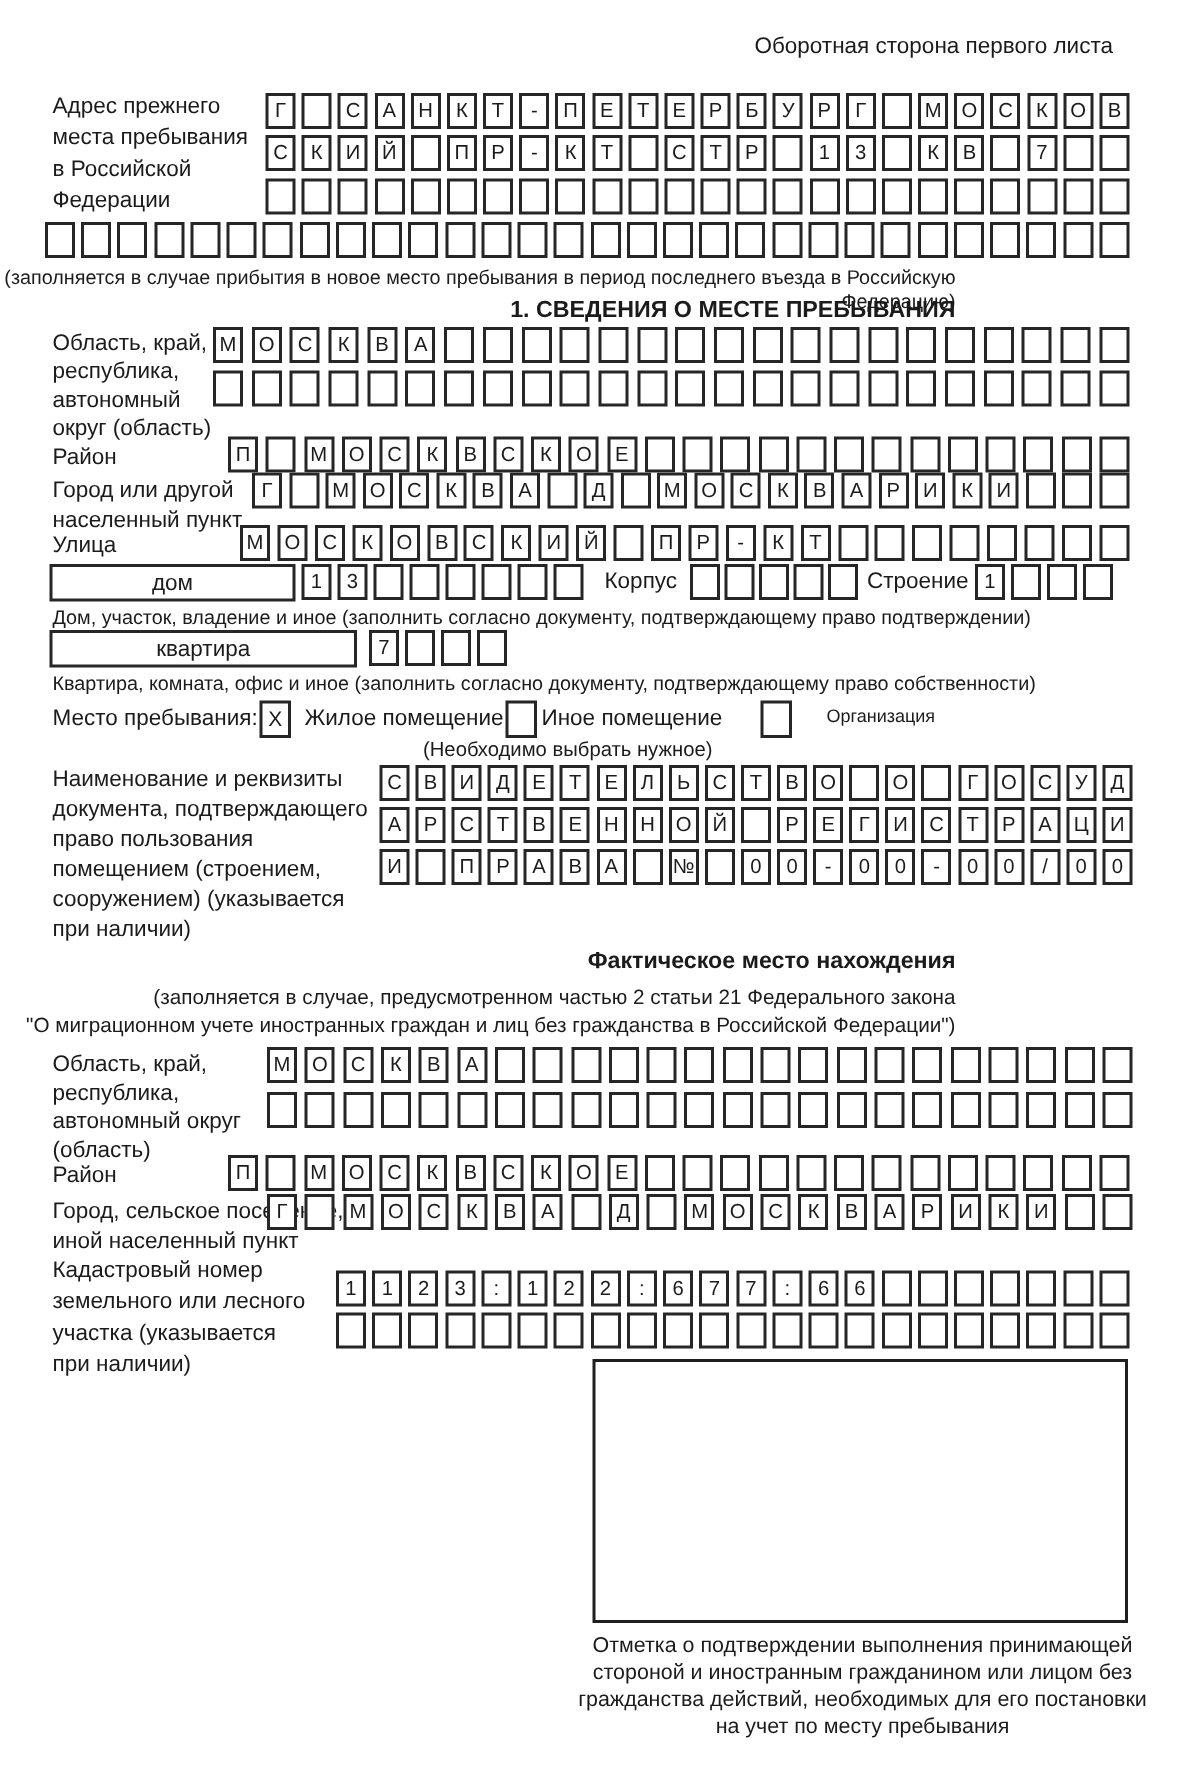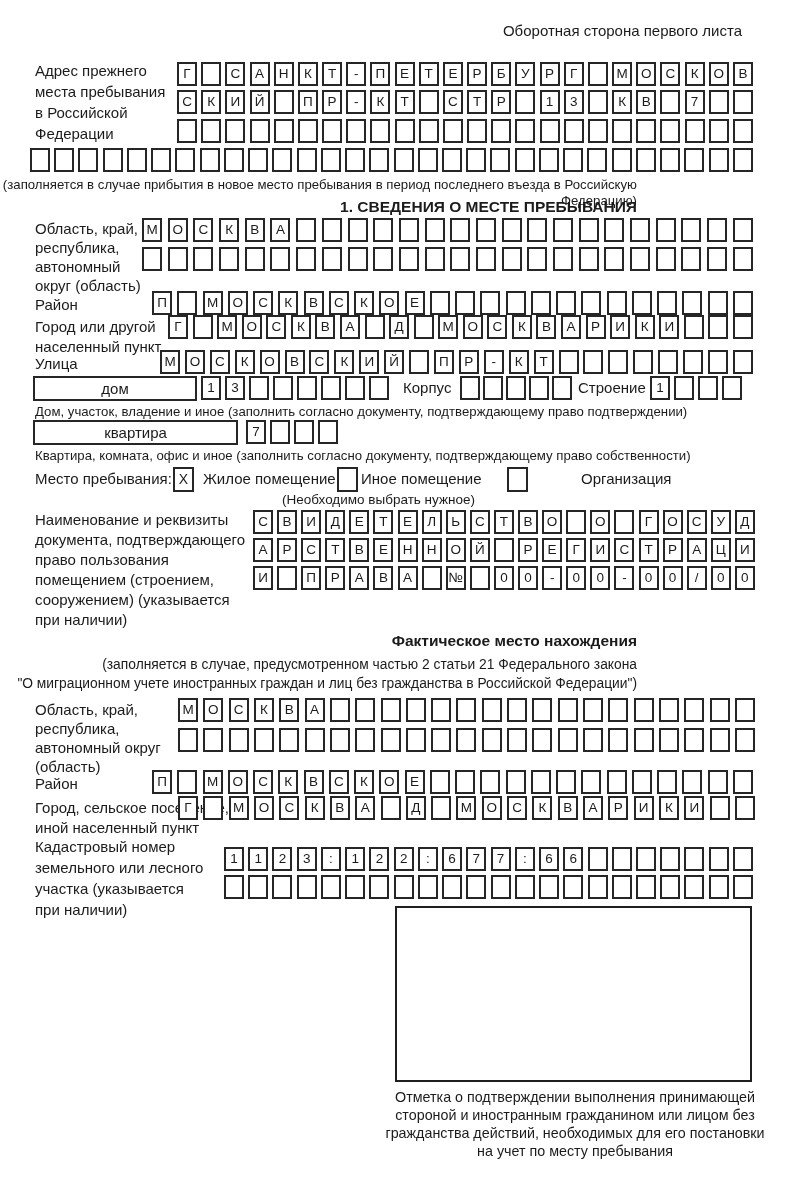--- a/index.html
+++ b/index.html
@@ -332,21 +332,21 @@
       <div class="cell"></div>
     </div>
   <div class="caption" style="left:35px;top:448px;">Квартира, комната, офис и иное (заполнить согласно документу, подтверждающему право собственности)</div>
 
   <div class="abs" style="left:35px;top:470px;font-size:15px;">Место пребывания:</div>
   <div class="cbox" style="left:173px;top:467px;">X</div>
   <div class="abs" style="left:203px;top:470px;font-size:15px;">Жилое помещение</div>
   <div class="cbox" style="left:337px;top:467px;"></div>
   <div class="abs" style="left:361px;top:470px;font-size:15px;">Иное помещение</div>
   <div class="cbox" style="left:507px;top:467px;"></div>
-  <div class="abs" style="left:581px;top:470px;font-size:15px;">Организация</div>
+  <div class="abs" style="left:551px;top:470px;font-size:12px;">Организация</div>
   <div class="abs" style="left:242px;top:492px;font-size:13.5px;margin-left:40px;">(Необходимо выбрать нужное)</div>
 
   <div class="lbl" style="left:35px;top:510px;line-height:20px;">Наименование и реквизиты
 документа, подтверждающего
 право пользования
 помещением (строением,
 сооружением) (указывается
 при наличии)</div>
   <div class="grid" style="left:253px;top:510px;width:502px;">
       <div class="cell">С</div>

